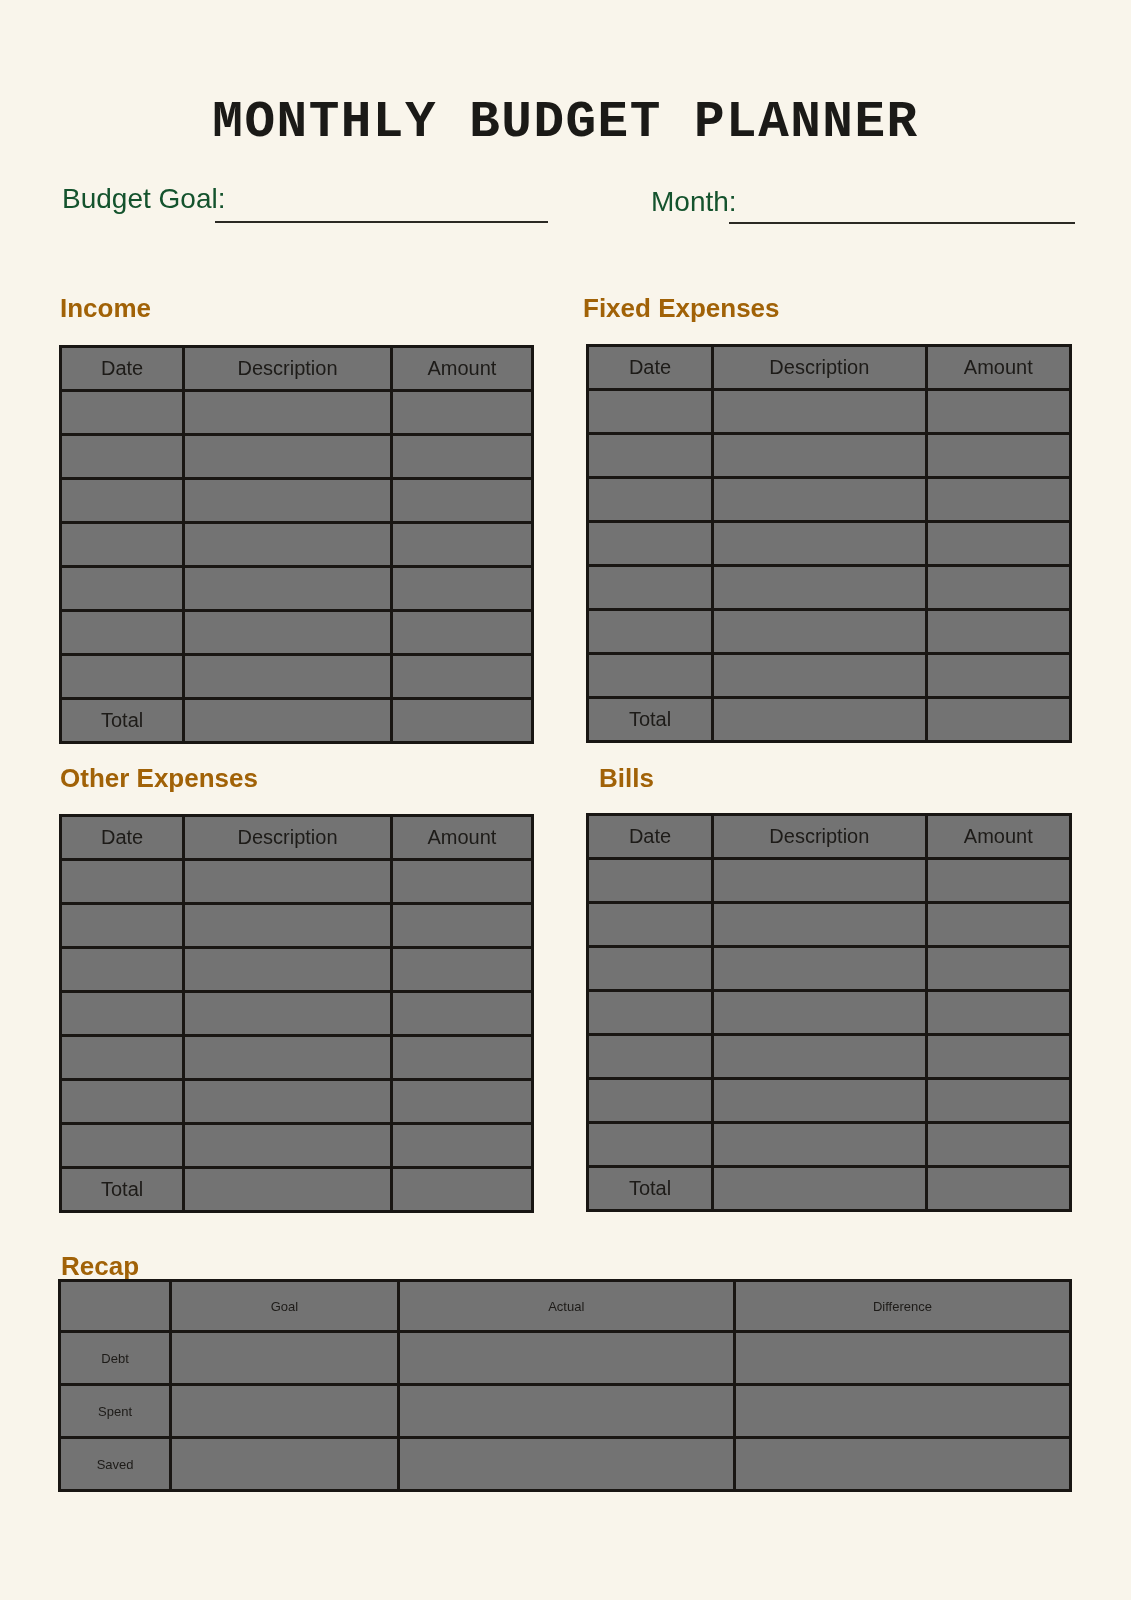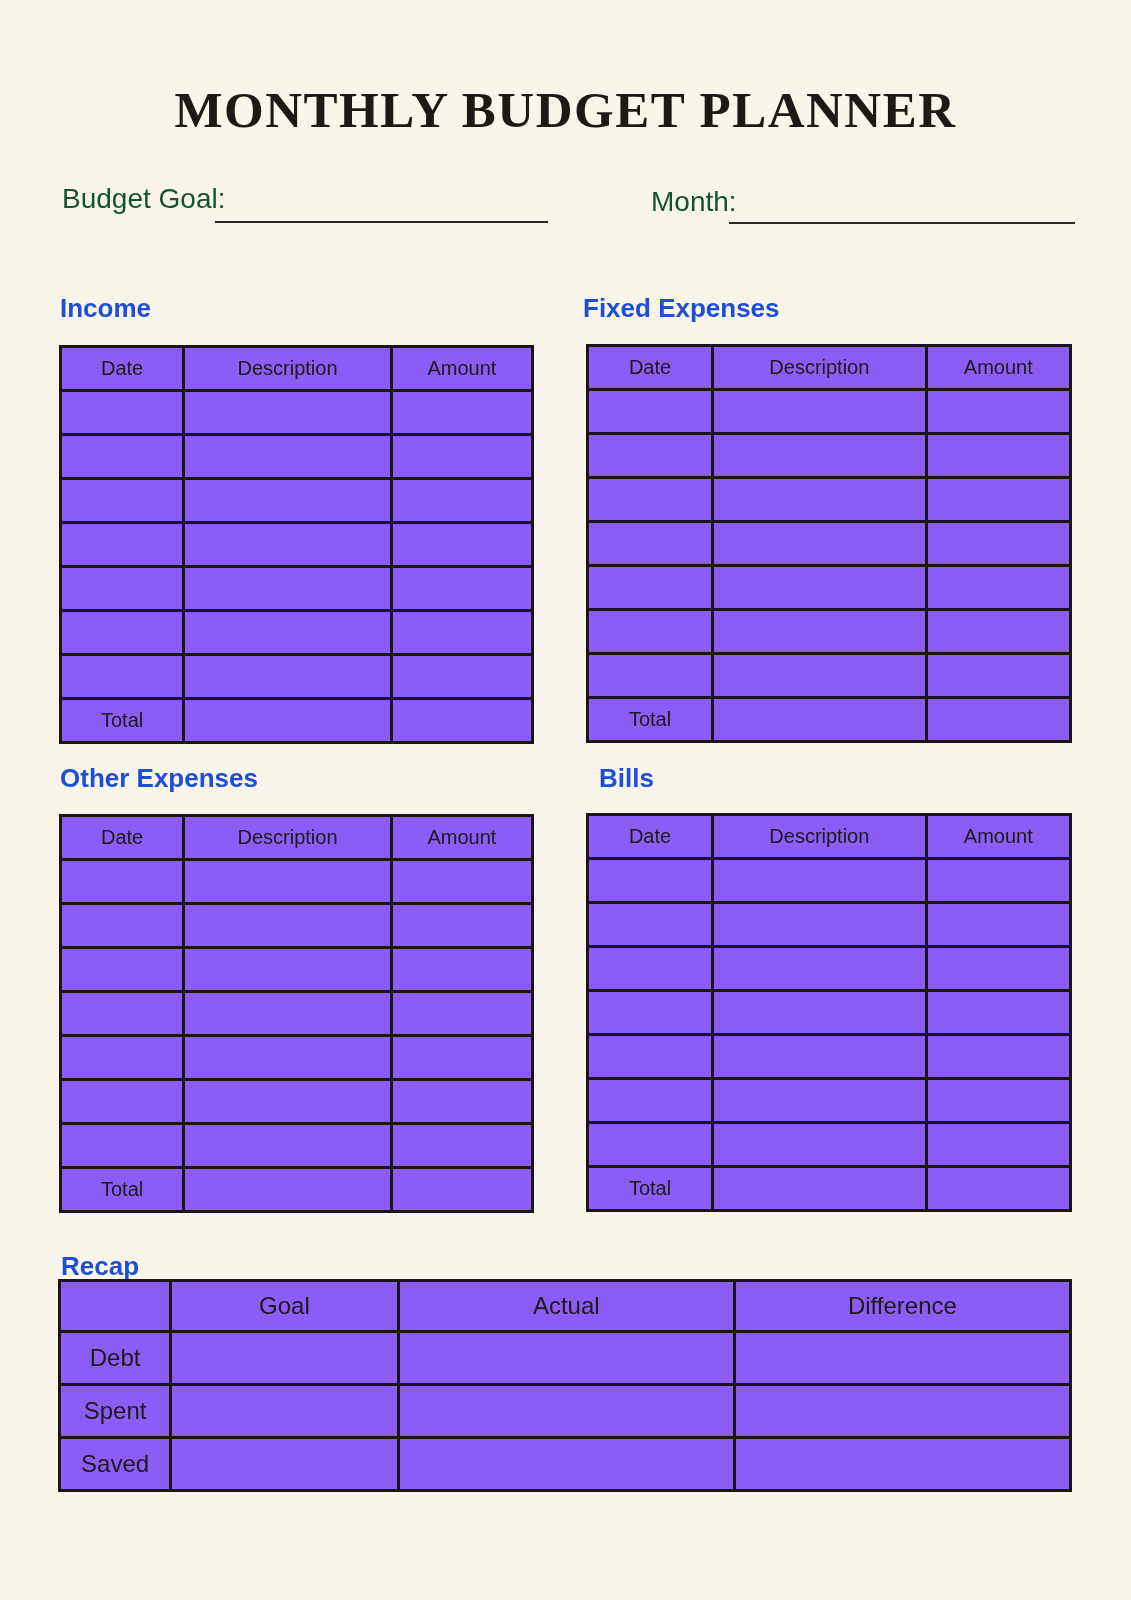--- a/index.html
+++ b/index.html
@@ -6,22 +6,22 @@
   .page{
     position:relative;
     width:1131px;height:1600px;
     background:#F9F5EB;
     color:#1D1B18;
     font-family:"Liberation Sans","DejaVu Sans",sans-serif;
     overflow:hidden;
   }
   .page-title{
     position:absolute;top:80px;left:0;right:0;
-    margin:4px;text-align:center;
-    font-family:Liberation Serif, serif;
+    margin:16px;text-align:center;
+    font-family:Liberation Mono, monospace;
     font-weight:600;
     font-size:51px;line-height:1.05;
     letter-spacing:1.5px;
     color:#1B1A17;
   }
   .field-label{
     position:absolute;
     font-size:28px;line-height:1.1;
     color:#14532d;
     white-space:nowrap;
@@ -31,52 +31,52 @@
   .fill-line{
     position:absolute;height:0;
     border-bottom:2px solid #2B2923;
   }
   .line-goal{left:215px;top:221px;width:333px;}
   .line-month{left:729px;top:222px;width:346px;}
 
   .section-heading{
     position:absolute;margin:0;
     font-size:26px;line-height:1.15;font-weight:bold;
-    color:#1d4ed8;white-space:nowrap;
+    color:#a16207;white-space:nowrap;
   }
   .h-income{left:60px;top:294px;}
   .h-fixed{left:583px;top:294px;}
   .h-other{left:60px;top:764px;}
   .h-bills{left:599px;top:764px;text-align:right;}
   .h-recap{left:61px;top:1236px;margin-top:16px;}
 
   table{
     position:absolute;
     border-collapse:collapse;
     table-layout:fixed;
-    background:#8b5cf6;
+    background:#737373;
   }
   th,td{
     border:3px solid #191613;
     padding:0 4px;
     font-size:20px;
     font-weight:400;
     text-align:center;
     vertical-align:middle;
     color:#1D1B18;
     overflow:hidden;
   }
   .ledger tr{height:44px;}
   .tbl-income{left:59px;top:345px;width:475px;}
   .tbl-fixed{left:586px;top:344px;width:486px;}
   .tbl-other{left:59px;top:814px;width:475px;}
   .tbl-bills{left:586px;top:813px;width:486px;}
 
   .tbl-recap{left:58px;top:1279px;width:1014px;}
-  .tbl-recap th,.tbl-recap td{font-size:24px;}
+  .tbl-recap th,.tbl-recap td{font-size:13px;}
   .tbl-recap thead tr{height:51px;}
   .tbl-recap tbody tr{height:53px;}
 </style>
 </head>
 <body>
 
 <div class="page">
 
   <h1 class="page-title">MONTHLY BUDGET PLANNER</h1>
 

